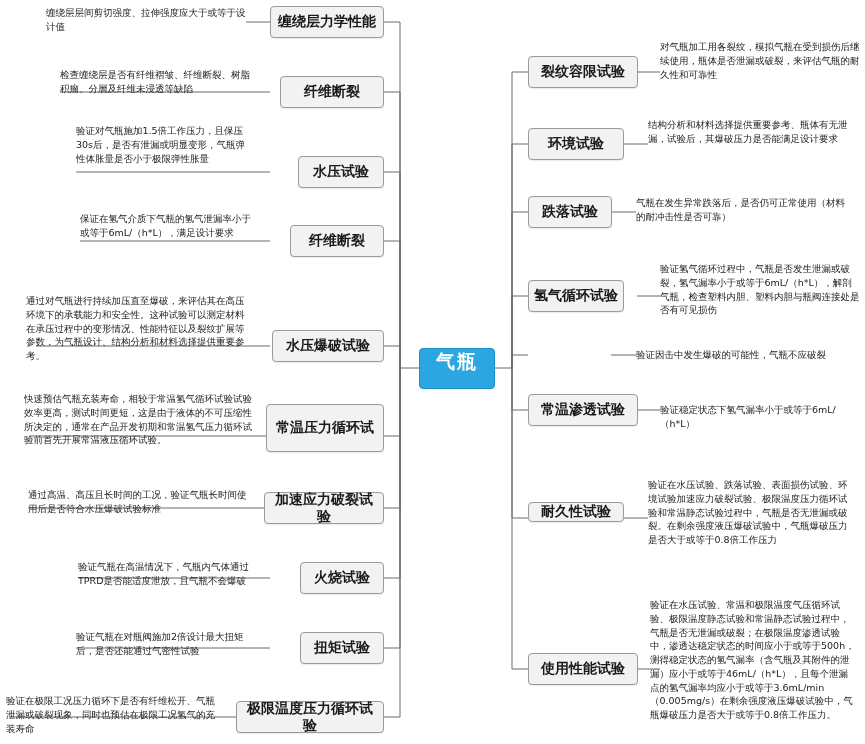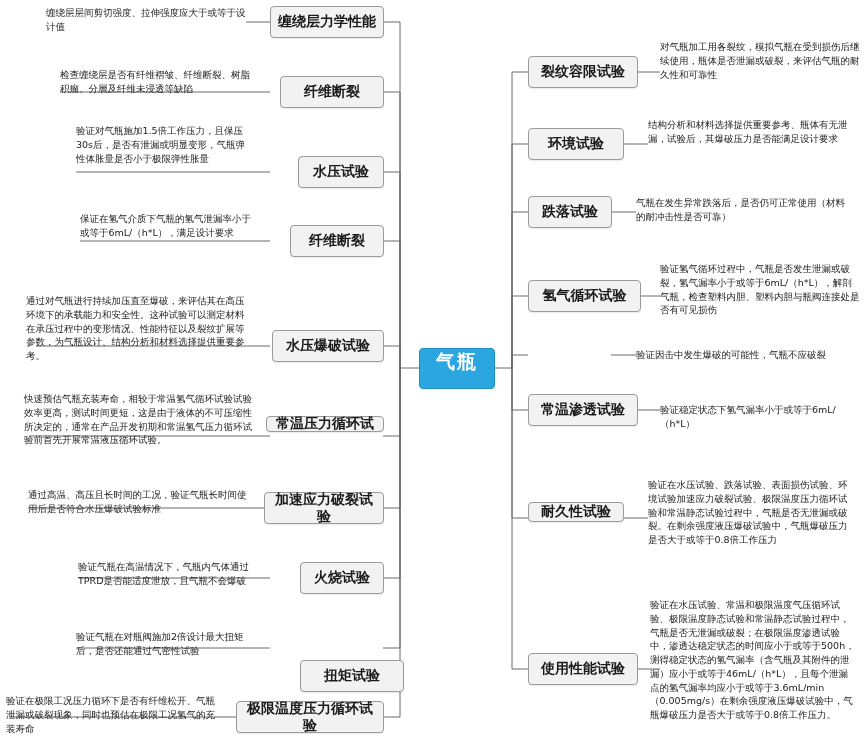--- a/index.html
+++ b/index.html
@@ -127,46 +127,46 @@
   </div>
   <div class="node" style="left:298px;top:156px;width:86px;height:32px;">
     <span>水压试验</span>
   </div>
   <div class="node" style="left:290px;top:225px;width:94px;height:32px;">
     <span>纤维断裂</span>
   </div>
   <div class="node" style="left:272px;top:330px;width:112px;height:32px;">
     <span>水压爆破试验</span>
   </div>
-  <div class="node" style="left:266px;top:416px;width:118px;height:16px;">
+  <div class="node" style="left:266px;top:404px;width:118px;height:48px;">
     <span>常温压力循环试</span>
   </div>
   <div class="node" style="left:264px;top:492px;width:120px;height:32px;align-items:center;">
     <span>加速应力破裂试验</span>
   </div>
   <div class="node" style="left:300px;top:562px;width:84px;height:32px;">
     <span>火烧试验</span>
   </div>
-  <div class="node" style="left:300px;top:660px;width:104px;height:32px;">
+  <div class="node" style="left:300px;top:632px;width:84px;height:32px;">
     <span>扭矩试验</span>
   </div>
   <div class="node" style="left:236px;top:701px;width:148px;height:32px;">
     <span>极限温度压力循环试验</span>
   </div>
 
   <div class="node" style="left:528px;top:56px;width:110px;height:32px;">
     <span>裂纹容限试验</span>
   </div>
   <div class="node" style="left:528px;top:128px;width:96px;height:32px;">
     <span>环境试验</span>
   </div>
   <div class="node" style="left:528px;top:196px;width:84px;height:32px;">
     <span>跌落试验</span>
   </div>
-  <div class="node" style="left:528px;top:280px;width:113px;height:32px;">
+  <div class="node" style="left:528px;top:280px;width:96px;height:32px;">
     <span>氢气循环试验</span>
   </div>
   <div class="node" style="left:528px;top:394px;width:110px;height:32px;">
     <span>常温渗透试验</span>
   </div>
   <div class="node" style="left:528px;top:502px;width:96px;height:20px;">
     <span>耐久性试验</span>
   </div>
   <div class="node" style="left:528px;top:653px;width:110px;height:32px;">
     <span>使用性能试验</span>

